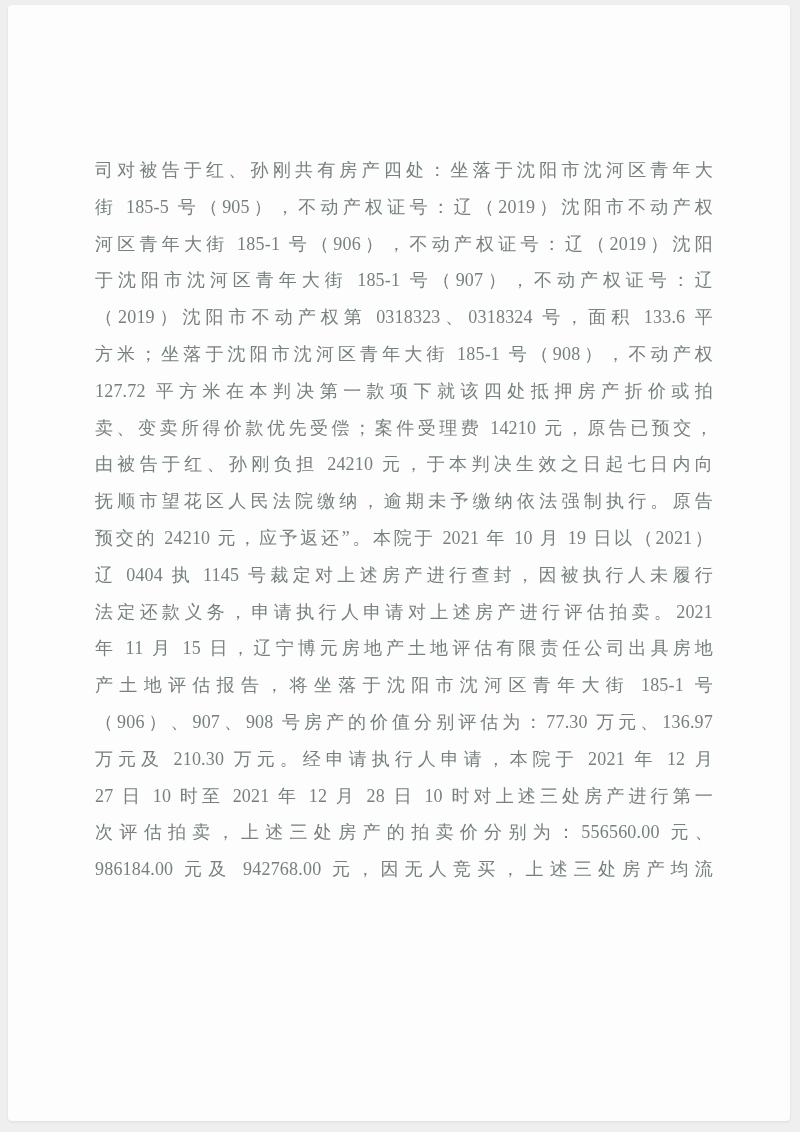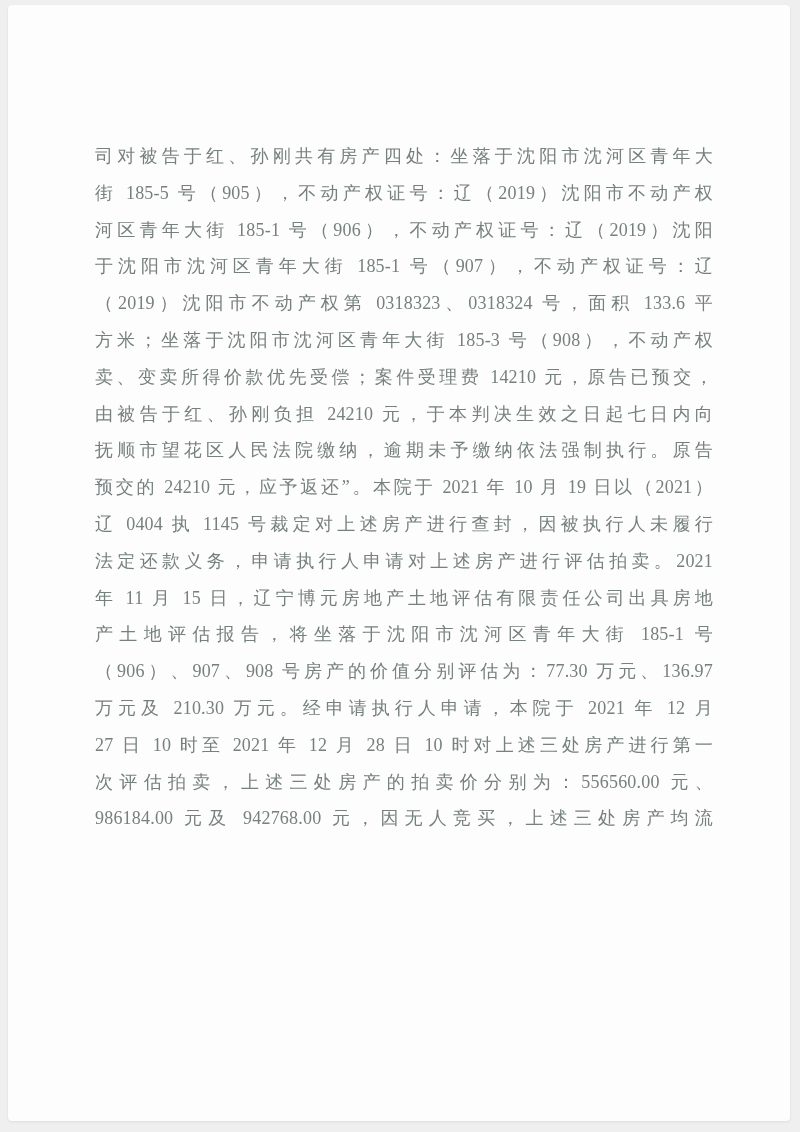--- a/index.html
+++ b/index.html
@@ -17,21 +17,21 @@
     top: 5px;
     width: 782px;
     height: 1116px;
     background: var(--paper, #fdfdfd);
     border-radius: 4px;
     box-shadow: 0 1px 3px rgba(0,0,0,0.08);
   }
   .text-block {
     position: absolute;
     left: 87px;
-    top: 133px;
+    top: 147px;
     width: 618px;
   }
   .line {
     height: 36.8px;
     line-height: 36.8px;
     font-size: 18px;
     color: var(--text, #76807e);
     text-align: justify;
     text-align-last: justify;
     overflow: hidden;
@@ -42,21 +42,22 @@
 </head>
 <body>
 
 <div class="paper">
   <div class="text-block">
     <div class="line">司对被告于红、孙刚共有房产四处：坐落于沈阳市沈河区青年大</div>
     <div class="line">街 185-5 号（905），不动产权证号：辽（2019）沈阳市不动产权</div>
     <div class="line">河区青年大街 185-1 号（906），不动产权证号：辽（2019）沈阳</div>
     <div class="line">于沈阳市沈河区青年大街 185-1 号（907），不动产权证号：辽</div>
     <div class="line">（2019）沈阳市不动产权第 0318323、0318324 号，面积 133.6 平</div>
-    <div class="line">方米；坐落于沈阳市沈河区青年大街 185-3 号（908），不动产权</div>
+    <div class="line">方米；坐落于沈阳市沈河区青年大街 185-1 号（908），不动产权</div>
+    <div class="line">127.72 平方米在本判决第一款项下就该四处抵押房产折价或拍</div>
     <div class="line">卖、变卖所得价款优先受偿；案件受理费 14210 元，原告已预交，</div>
     <div class="line">由被告于红、孙刚负担 24210 元，于本判决生效之日起七日内向</div>
     <div class="line">抚顺市望花区人民法院缴纳，逾期未予缴纳依法强制执行。原告</div>
     <div class="line">预交的 24210 元，应予返还”。本院于 2021 年 10 月 19 日以（2021）</div>
     <div class="line">辽 0404 执 1145 号裁定对上述房产进行查封，因被执行人未履行</div>
     <div class="line">法定还款义务，申请执行人申请对上述房产进行评估拍卖。2021</div>
     <div class="line">年 11 月 15 日，辽宁博元房地产土地评估有限责任公司出具房地</div>
     <div class="line">产土地评估报告，将坐落于沈阳市沈河区青年大街 185-1 号</div>
     <div class="line">（906）、907、908 号房产的价值分别评估为：77.30 万元、136.97</div>
     <div class="line">万元及 210.30 万元。经申请执行人申请，本院于 2021 年 12 月</div>

